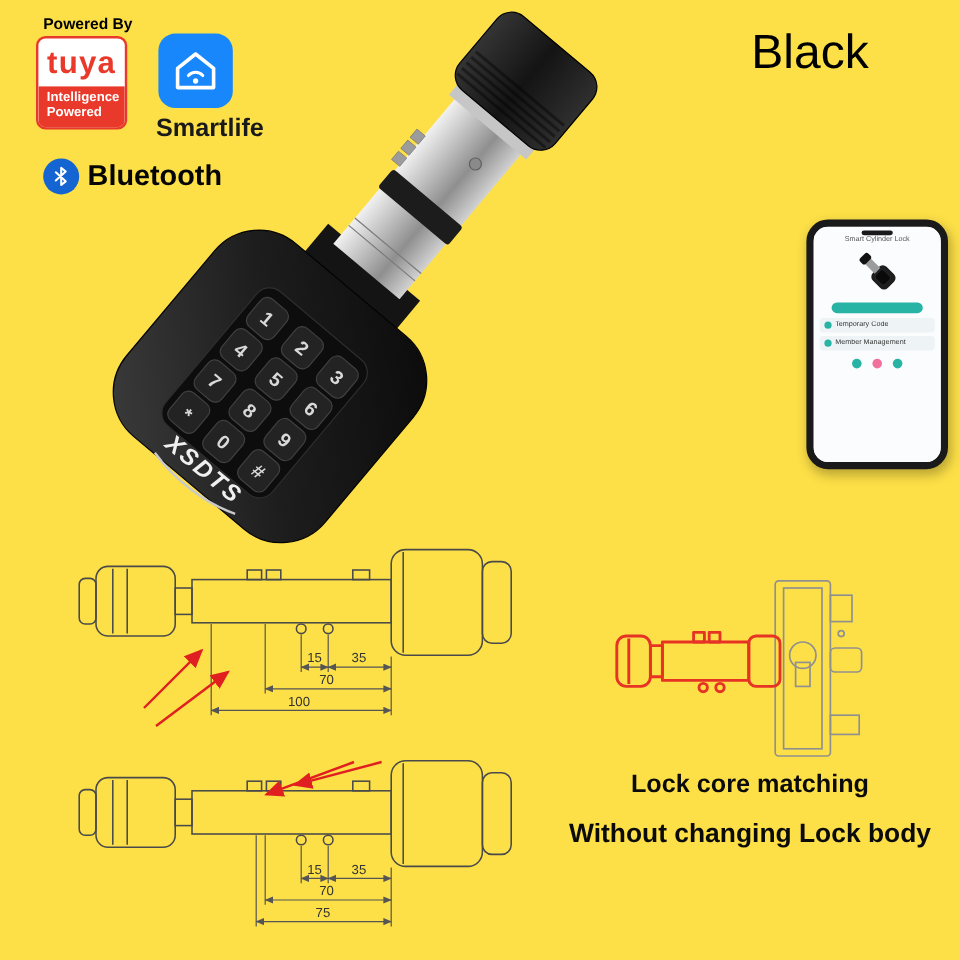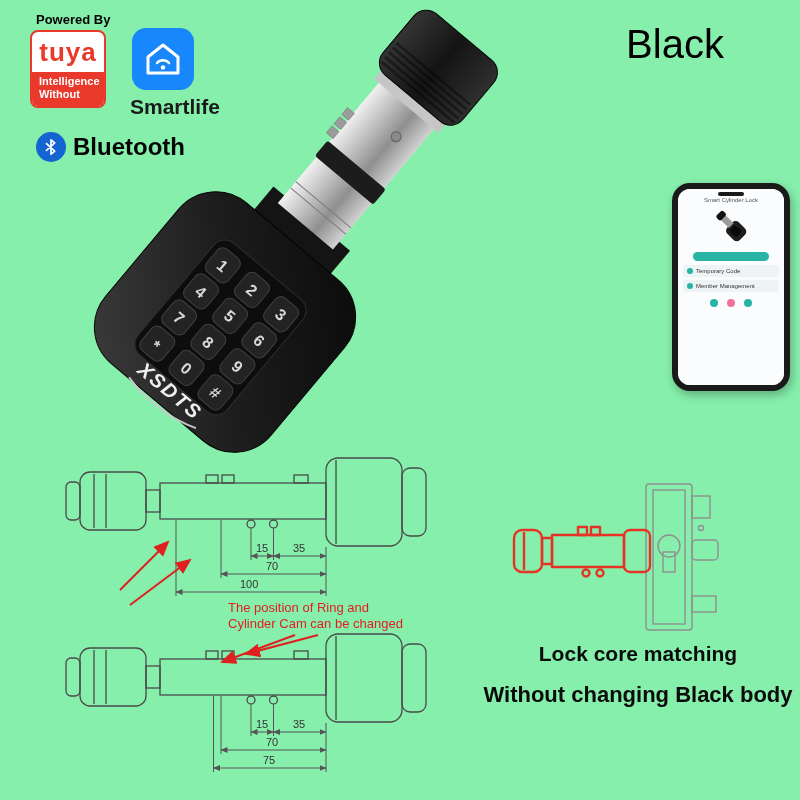--- a/index.html
+++ b/index.html
@@ -1,16 +1,16 @@
 <!DOCTYPE html>
 <html><head>
 <meta charset="utf-8">
 <style>
   html,body { margin:0; padding:0; background:#fff; }
-  .stage { position:relative; width:800px; height:800px; background:#86efac; overflow:hidden;
+  .stage { position:relative; width:800px; height:800px; background:#fde047; overflow:hidden;
            font-family:"Liberation Sans", sans-serif; color:#111; }
 
   
   .powered-by { position:absolute; left:36px; top:12px; font-size:13px; font-weight:bold; color:#000; }
   .tuya-badge { position:absolute; left:30px; top:30px; width:76px; height:78px; box-sizing:border-box;
                 border:2px solid #e8392a; border-radius:8px; background:#fff; overflow:hidden; }
   .tuya-name  { color:#e8392a; font-weight:bold; font-size:26px; text-align:center; line-height:40px;
                 letter-spacing:1px; }
   .tuya-strip { background:#e8392a; color:#fff; font-size:11px; font-weight:bold; line-height:1.2;
                 padding:3px 7px; height:40px; box-sizing:border-box; white-space:pre-line; }
@@ -56,36 +56,36 @@
                 line-height:1.25; white-space:pre-line; }
   .note-right { position:absolute; left:228px; top:600px; width:200px; color:#e02020; font-size:13px;
                 line-height:1.25; white-space:pre-line; }
   .red-overlay { position:absolute; left:0; top:440px; width:500px; height:360px; pointer-events:none; }
 
   
   .body-svg { position:absolute; left:508px; top:480px; width:228px; height:158px; }
   .gray-part { fill:none; stroke:#909090; stroke-width:1.4px; }
   .red-part  { fill:none; stroke:#e63324; stroke-width:2.4px; stroke-linejoin:round; }
 
-  .caption { position:absolute; left:483px; top:642px; width:310px; text-align:center;
+  .caption { position:absolute; left:470px; top:642px; width:310px; text-align:center;
              color:#0b0b0b; font-weight:bold; }
   .caption .l1 { font-size:21px; margin:0 0 16px 0; }
   .caption .l2 { font-size:22px; margin:0; }
 </style>
 </head>
 <body>
 
 <div class="stage">
 
   <div class="powered-by">Powered By</div>
 
   <div class="tuya-badge">
     <div class="tuya-name">tuya</div>
     <div class="tuya-strip">Intelligence
-Without</div>
+Powered</div>
   </div>
 
   <div class="sl-icon">
     <svg width="38" height="38" viewBox="0 0 38 38">
       <path d="M19 5 L34 17 V33 H4 V17 Z" fill="none" stroke="#fff" stroke-width="3" stroke-linejoin="round"></path>
       <path d="M13 23 a8 8 0 0 1 12 0" stroke="#fff" fill="none" stroke-width="2.5" stroke-linecap="round"></path>
       <circle cx="19" cy="27.5" r="2.2" fill="#fff"></circle>
     </svg>
   </div>
   <div class="sl-label">Smartlife</div>
@@ -296,22 +296,20 @@
       <line x1="215.5" y1="104" x2="268" y2="104" marker-start="url(#m2)" marker-end="url(#m2)"></line>
       <line x1="163" y1="122" x2="268" y2="122" marker-start="url(#m2)" marker-end="url(#m2)"></line>
       <line x1="155.5" y1="140" x2="268" y2="140" marker-start="url(#m2)" marker-end="url(#m2)"></line>
     </g>
     <text class="dimtext" x="198" y="100" font-size="11">15</text>
     <text class="dimtext" x="235" y="100" font-size="11">35</text>
     <text class="dimtext" x="208" y="118" font-size="11">70</text>
     <text class="dimtext" x="205" y="136" font-size="11">75</text>
   </svg>
 
-  <div class="note-right">The position of Ring and
-Cylinder Cam can be changed</div>
 
   <svg class="red-overlay" viewBox="0 0 500 360">
     <defs>
       <marker id="mr" markerWidth="9" markerHeight="9" refX="7" refY="3.5" orient="auto">
         <path d="M0,0 L8,3.5 L0,7 z" fill="#e02020"></path>
       </marker>
     </defs>
     <line x1="120" y1="150" x2="168" y2="102" stroke="#e02020" stroke-width="2" marker-end="url(#mr)"></line>
     <line x1="130" y1="165" x2="190" y2="120" stroke="#e02020" stroke-width="2" marker-end="url(#mr)"></line>
     <line x1="295" y1="195" x2="222" y2="222" stroke="#e02020" stroke-width="2" marker-end="url(#mr)"></line>
@@ -337,16 +335,16 @@
       <rect x="70" y="47" width="9" height="8"></rect>
       <rect x="83" y="47" width="9" height="8"></rect>
       <circle cx="78" cy="93" r="3.5"></circle>
       <circle cx="92" cy="93" r="3.5"></circle>
       <rect x="116" y="50" width="26" height="42" rx="6"></rect>
     </g>
   </svg>
 
   <div class="caption">
     <p class="l1">Lock core matching</p>
-    <p class="l2">Without changing Black body</p>
+    <p class="l2">Without changing Lock body</p>
   </div>
 
 </div>
 
 </body></html>

